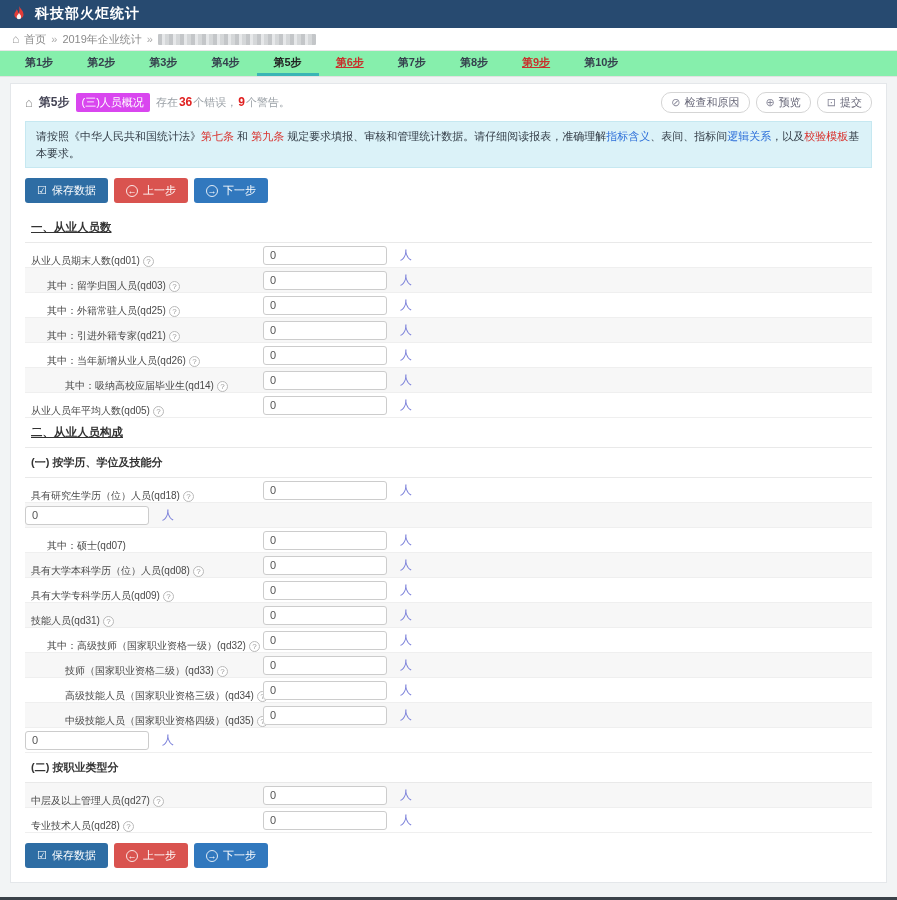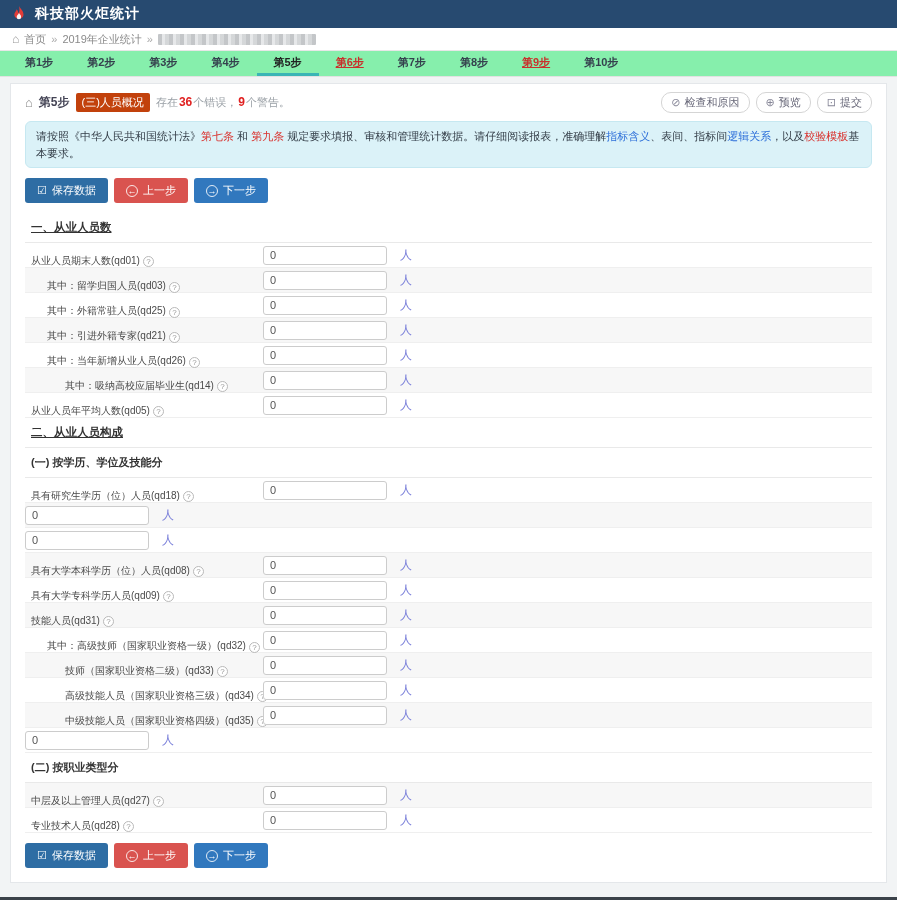--- a/index.html
+++ b/index.html
@@ -24,49 +24,49 @@
   .tab.error { color:#c9302c;text-decoration:underline; }
   .tab.active { color:#222; border-bottom-color:#3ab5b5; }
 
   
   .panel { margin:6px 10px 0 10px; background:#fff; border:1px solid #e4e7ea; padding-bottom:4px; }
 
   .title-row { display:flex; align-items:center; justify-content:space-between; padding:8px 14px 6px 14px; }
   .tr-left { display:flex; align-items:center; gap:6px; font-size:12px; color:#556; }
   .tr-home { color:#8a8a8a; font-size:13px; }
   .step-label { font-weight:bold; color:#445; font-size:12px; }
-  .chip { background:#c2410c; color:#fff; font-size:11px; padding:2px 6px; border-radius:2px; }
+  .chip { background:#d946ef; color:#fff; font-size:11px; padding:2px 6px; border-radius:2px; }
   .status { font-size:11px; color:#9aa0a6; }
   .status b { color:#e02020; font-weight:bold; font-size:12px; padding:0 1px; }
   .tr-right { display:flex; gap:6px; }
   .pill { display:inline-flex; align-items:center; gap:4px; background:#fff; border:1px solid #d5d5d5; border-radius:10px; padding:2px 9px; font-size:11px; color:#667; cursor:pointer; }
   .pill .ic { font-size:11px; color:#889; }
 
   
-  .notice { margin:2px 14px 0 14px; background:#dbf2f8; border:1px solid #c6e8f1; border-radius:6px; padding:6px 10px; font-size:11px; line-height:1.5; color:#333d47; }
+  .notice { margin:2px 14px 0 14px; background:#dbf2f8; border:1px solid #c6e8f1; border-radius:0; padding:6px 10px; font-size:11px; line-height:1.5; color:#333d47; }
   .notice .red { color:#d9302c; }
   .notice .link { color:#2d6fd9; }
 
   
   .toolbar { display:flex; gap:6px; padding:10px 14px; }
   .btn { display:inline-flex; align-items:center; gap:5px; border:none; color:#fff; font-size:11px; padding:5px 12px; border-radius:3px; cursor:pointer; font-family:inherit; }
   .btn .bic { font-size:11px; line-height:1; }
   .btn .circ { display:inline-block; width:12px; height:12px; border:1px solid rgba(255,255,255,.85); border-radius:50%; font-size:9px; line-height:10px; text-align:center; }
   .btn-save { background:#2e6da4; }
   .btn-prev { background:#d9534f; }
   .btn-next { background:#3178be; }
 
   
   .form { margin:0 14px; }
   .sec-header { font-size:11.5px; font-weight:bold; color:#333; padding:7px 6px; border-bottom:1px solid #e9e9e9;text-decoration:underline; }
   .sub-header { font-size:11px; font-weight:bold; color:#333; padding:7px 6px; border-bottom:1px solid #e9e9e9; }
   .frow { display:flex; align-items:center; height:25px; border-bottom:1px solid #efefef; background:#fff; }
   .frow.stripe { background:#f7f7f7; }
   .frow-label { width:238px; flex:none; display:flex; align-items:center; white-space:nowrap; font-size:10px; color:#4a4a4a;margin-top:12px; }
-  .ind0 { padding-left:6px; } .ind1 { padding-left:22px;align-items:flex-end; } .ind2 { padding-left:40px; }
+  .ind0 { padding-left:6px; } .ind1 { padding-left:22px; } .ind2 { padding-left:40px; }
   .help { display:inline-block; width:11px; height:11px; flex:none; border:1px solid #b9b9b9; border-radius:50%; color:#999; font-size:8px; line-height:10px; text-align:center; margin-left:3px; cursor:pointer; background:#fff; }
   .frow input { width:124px; height:19px; border:1px solid #ccc; border-radius:3px; font-size:11px; padding:0 6px; color:#555; background:#fff; font-family:inherit; }
   .unit { margin-left:13px; color:#7b80da; font-size:12px; }
 
   
   .footer { margin-top:14px; background:#3b4249; height:17px; display:flex; align-items:center; padding:0 12px; }
   .footer span { color:#c9ced3; font-size:10px; }
 </style>
 </head>
 <body>
@@ -210,20 +210,23 @@
           <span class="help">?</span>
         </div>
         <input type="text" value="0" style="">
         <span class="unit">人</span>
       </div>
       <div class="frow stripe">
         <input type="text" value="0" style="">
         <span class="unit">人</span>
       </div>
       <div class="frow">
+        <div class="frow-label ind1">
+          <span>其中：硕士(qd07)</span>
+        </div>
         <input type="text" value="0" style="">
         <span class="unit">人</span>
       </div>
       <div class="frow stripe">
         <div class="frow-label ind0">
           <span>具有大学本科学历（位）人员(qd08)</span>
           <span class="help">?</span>
         </div>
         <input type="text" value="0" style="">
         <span class="unit">人</span>

